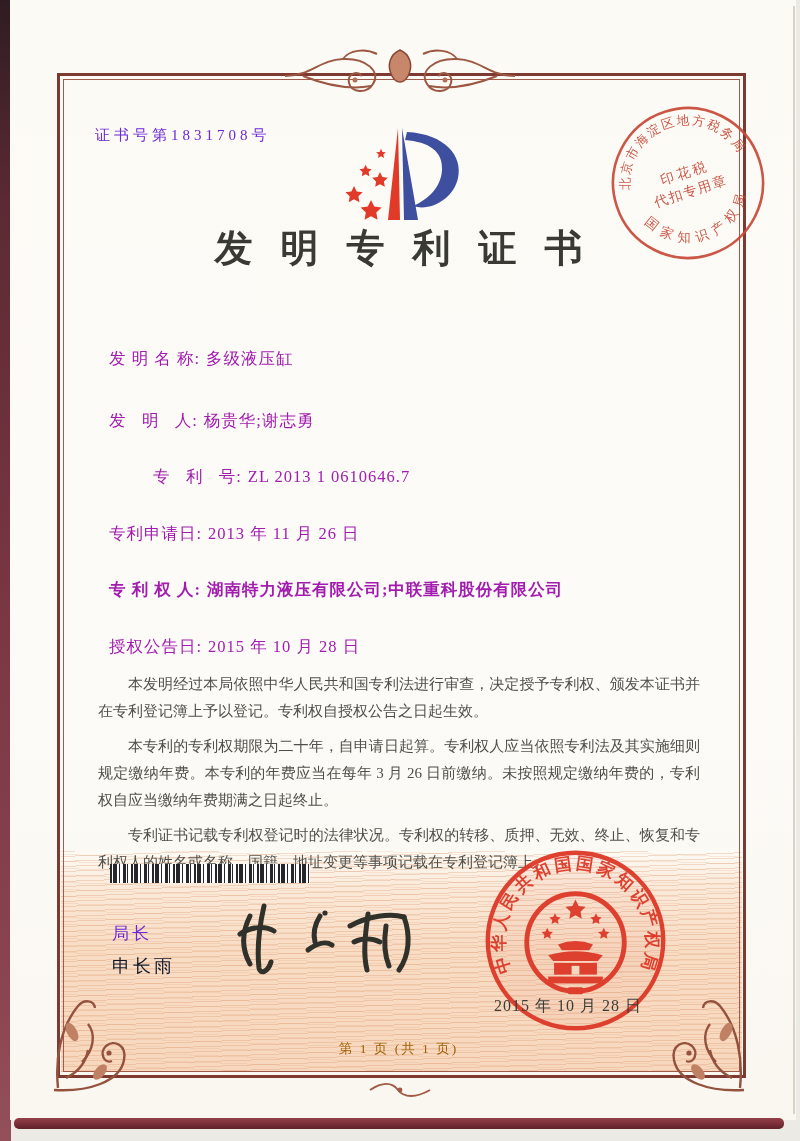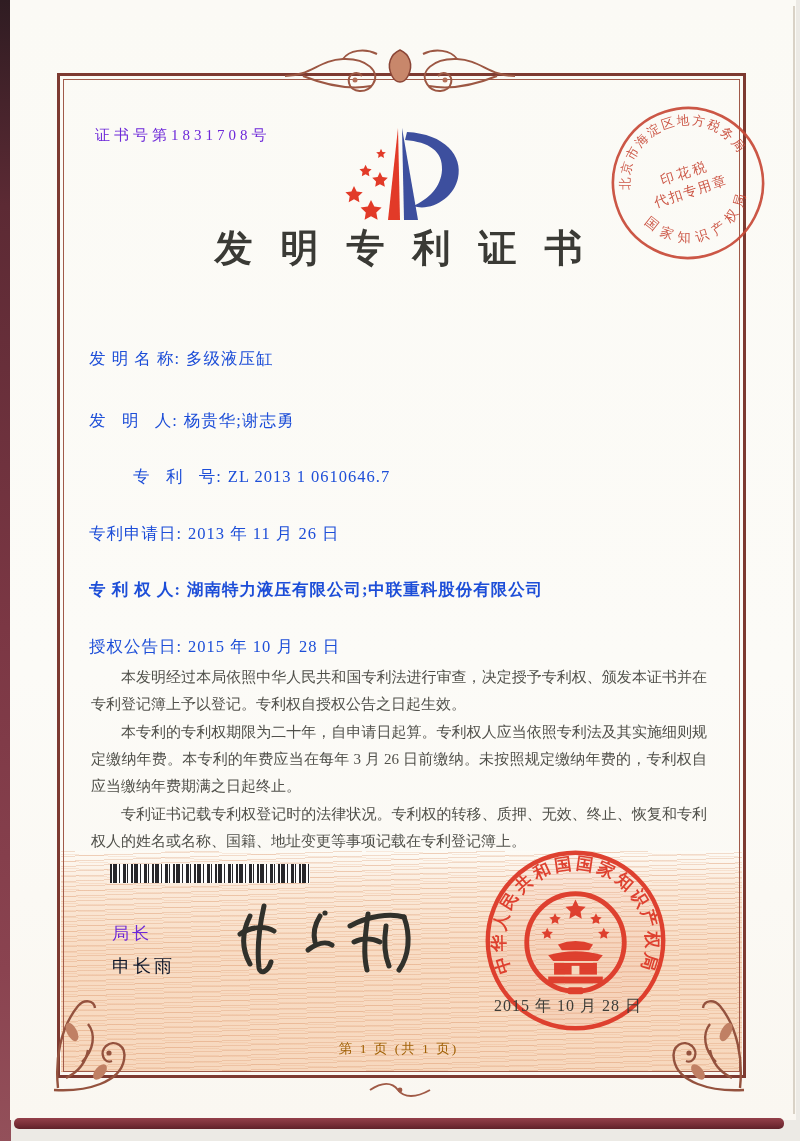--- a/index.html
+++ b/index.html
@@ -44,32 +44,32 @@
 
   .cert-no{
     left:95px;top:126px;font-size:15px;color:#6d28d9;letter-spacing:4px;
   }
   .title{
     left:57px;top:223px;width:683px;text-align:center;
     font-size:38px;font-weight:600;color:#38383300;
     color:#3a3a35;letter-spacing:28px;padding-left:28px;box-sizing:border-box;
   }
   .field{
-    left:89px;width:620px;font-size:16.5px;color:#1d4ed8;letter-spacing:1px;
+    left:109px;width:620px;font-size:16.5px;color:#a21caf;letter-spacing:1px;
   }
   .field .lbl{white-space:pre;}
   .field .val{margin-left:6px;}
   .f0{top:348px;} .f1{top:410px;} .f2{top:466px;margin-left:44px;}
   .f3{top:523px;} .f4{top:579px;font-weight:bold;} .f5{top:636px;}
 
   .body-text{
     left:90px;top:663px;width:618px;
     font-size:15px;line-height:1.8;color:#50504a;text-align:justify;
   }
-  .body-text p{margin:1px;text-indent:2em;}
+  .body-text p{margin:8px;text-indent:2em;}
 
   .barcode{
     left:110px;top:864px;width:200px;height:19px;
     background:repeating-linear-gradient(90deg,
       #26262a 0 2px,#fdfdfd 2px 3px,#26262a 3px 7px,#fdfdfd 7px 9px,
       #26262a 9px 10px,#fdfdfd 10px 13px,#26262a 13px 16px,#fdfdfd 16px 17px,
       #26262a 17px 18px,#fdfdfd 18px 21px);
   }
 
   .director-title{left:112px;top:922px;font-size:17px;color:#6d28d9;letter-spacing:3px;}

